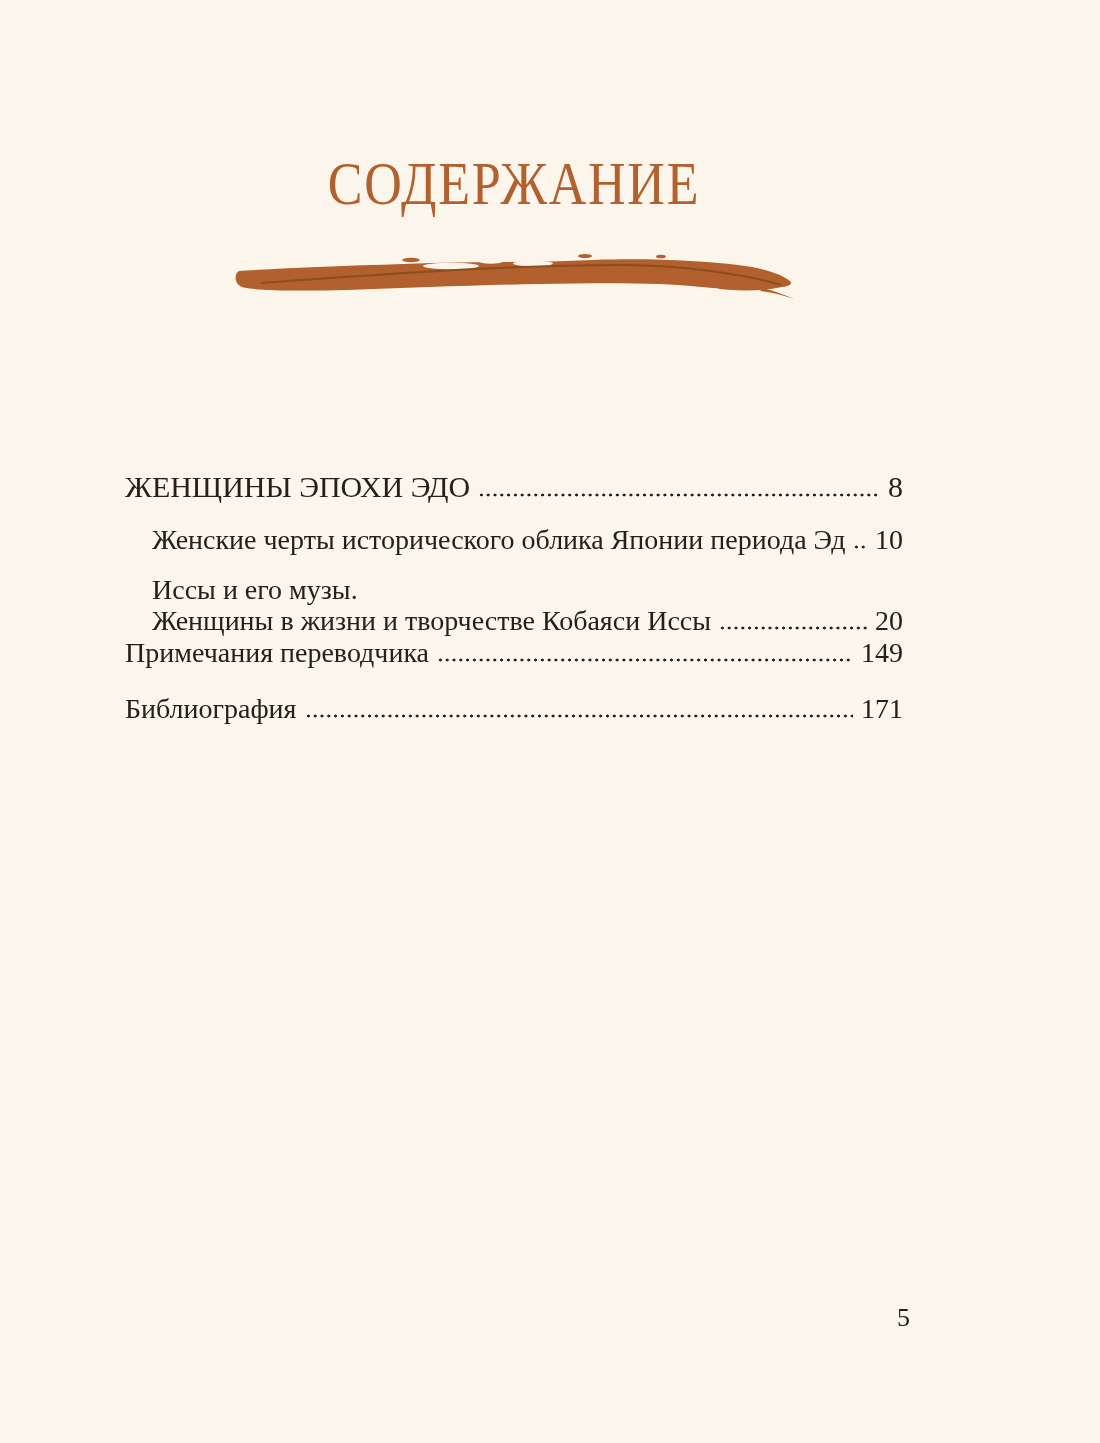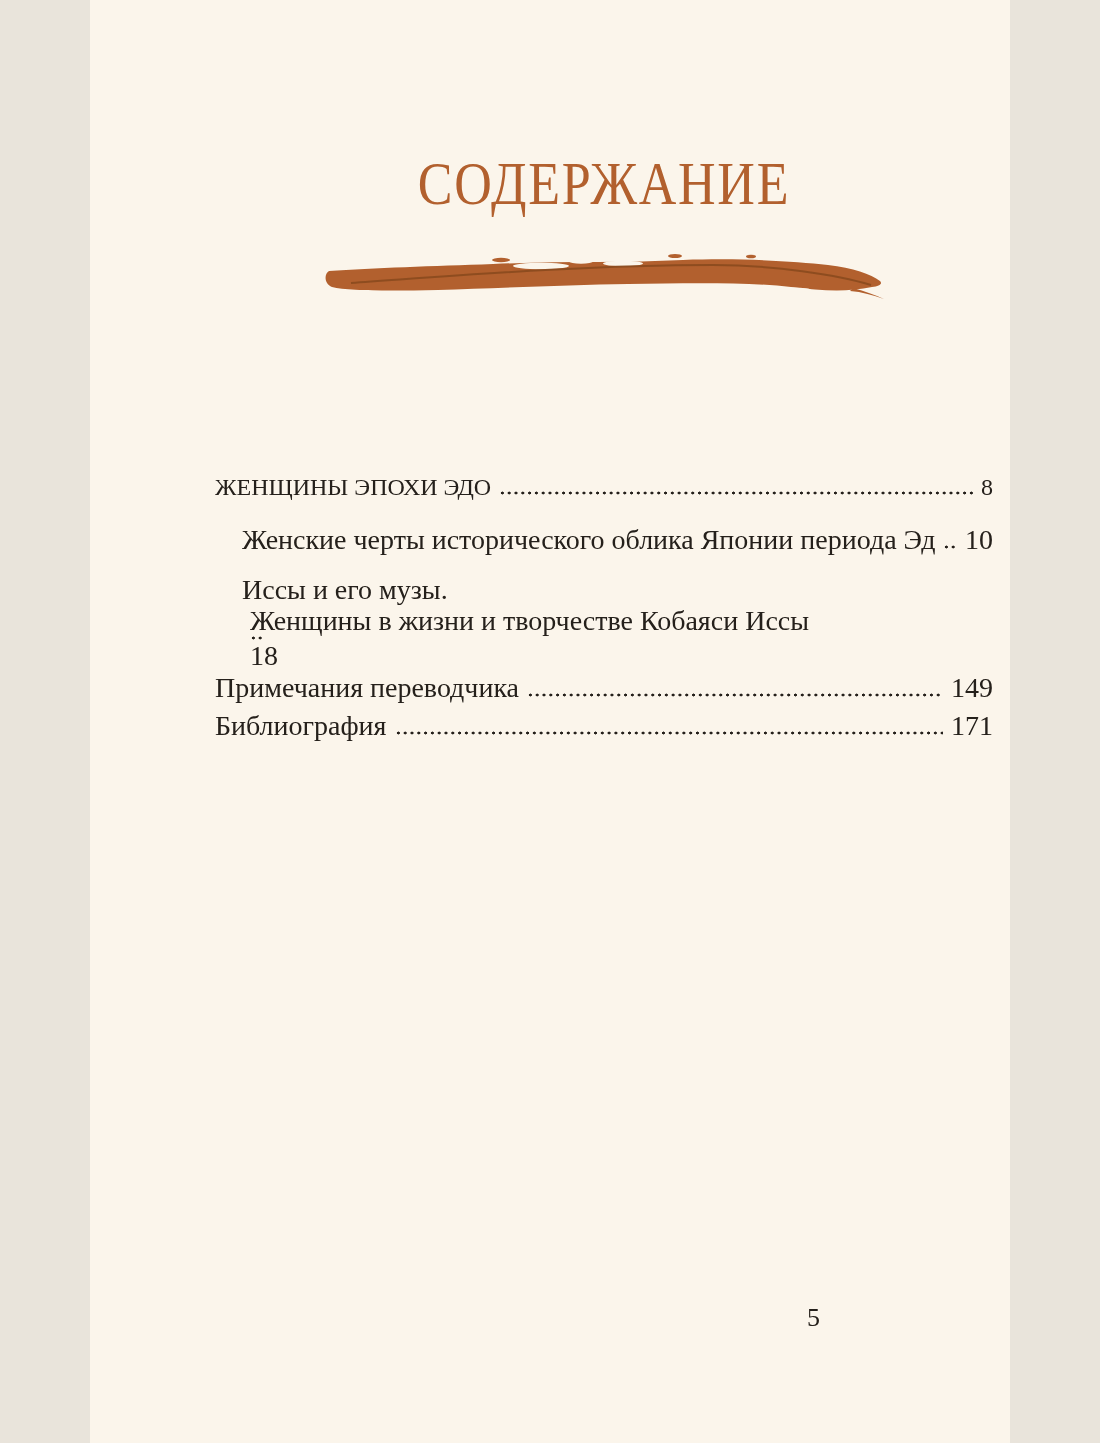--- a/index.html
+++ b/index.html
@@ -1,20 +1,20 @@
 <!DOCTYPE html>
 <html style="--accent: #b2602e; --background: #fbf5eb; --ink: #25201b; --brush-line: #8a4a1e;"><head>
 <meta charset="utf-8">
 <style>
   html, body { margin: 0; padding: 0; }
   body { background: #e9e4db; }
 
   .page {
     position: relative;
-    width: 920px;
+    width: 1100px;
     height: 1443px;
     margin: 0 auto;
     background: var(--background, #fbf5eb);
     color: var(--ink, #25201b);
     font-family: "Liberation Serif", "DejaVu Serif", serif;
     overflow: hidden;
   }
 
   .content {
     position: absolute;
@@ -48,30 +48,30 @@
   }
 
   .toc-entry { margin: 0; }
   .toc-entry .toc-row {
     display: flex;
     align-items: baseline;
     line-height: 34px;
     white-space: nowrap;
   }
   .toc-entry.sub { padding-left: 27px; }
-  .toc-entry.chapter .toc-row { font-size: 24px; }
+  .toc-entry.chapter .toc-row { font-size: 30px; }
 
   .toc-line1 { line-height: 31px; }
-  .toc-entry.two-line .toc-row { line-height: 31px; flex-direction: column; }
+  .toc-entry.two-line .toc-row { line-height: 31px; }
 
   .entry-2 { margin-top: 19px; }
   .entry-3 { margin-top: 17px; }
   .entry-4 { margin-top: 25px; }
   .entry-5 { }
-  .entry-6 { margin-top: 4px; }
+  .entry-6 { margin-top: 22px; }
   .entry-7 { margin-top: 21px; }
 
   .label { flex: 0 1 auto; overflow: hidden; }
 
   .leader {
     flex: 1 1 auto;
     min-width: 14px;
     height: 4px;
     margin: 0 8px;
     background-image: radial-gradient(circle, var(--ink, #25201b) 1.3px, transparent 1.7px);
@@ -132,21 +132,21 @@
           <span class="leader"></span>
           <span class="pagenum">10</span>
         </div>
       </div>
 
       <div class="toc-entry sub two-line entry-3">
         <div class="toc-line1">Иссы и его музы.</div>
         <div class="toc-row">
           <span class="label">Женщины в жизни и творчестве Кобаяси Иссы</span>
           <span class="leader"></span>
-          <span class="pagenum">18</span>
+          <span class="pagenum">20</span>
         </div>
       </div>
 
 
       <div class="toc-entry back entry-5">
         <div class="toc-row">
           <span class="label">Примечания переводчика</span>
           <span class="leader"></span>
           <span class="pagenum">149</span>
         </div>

